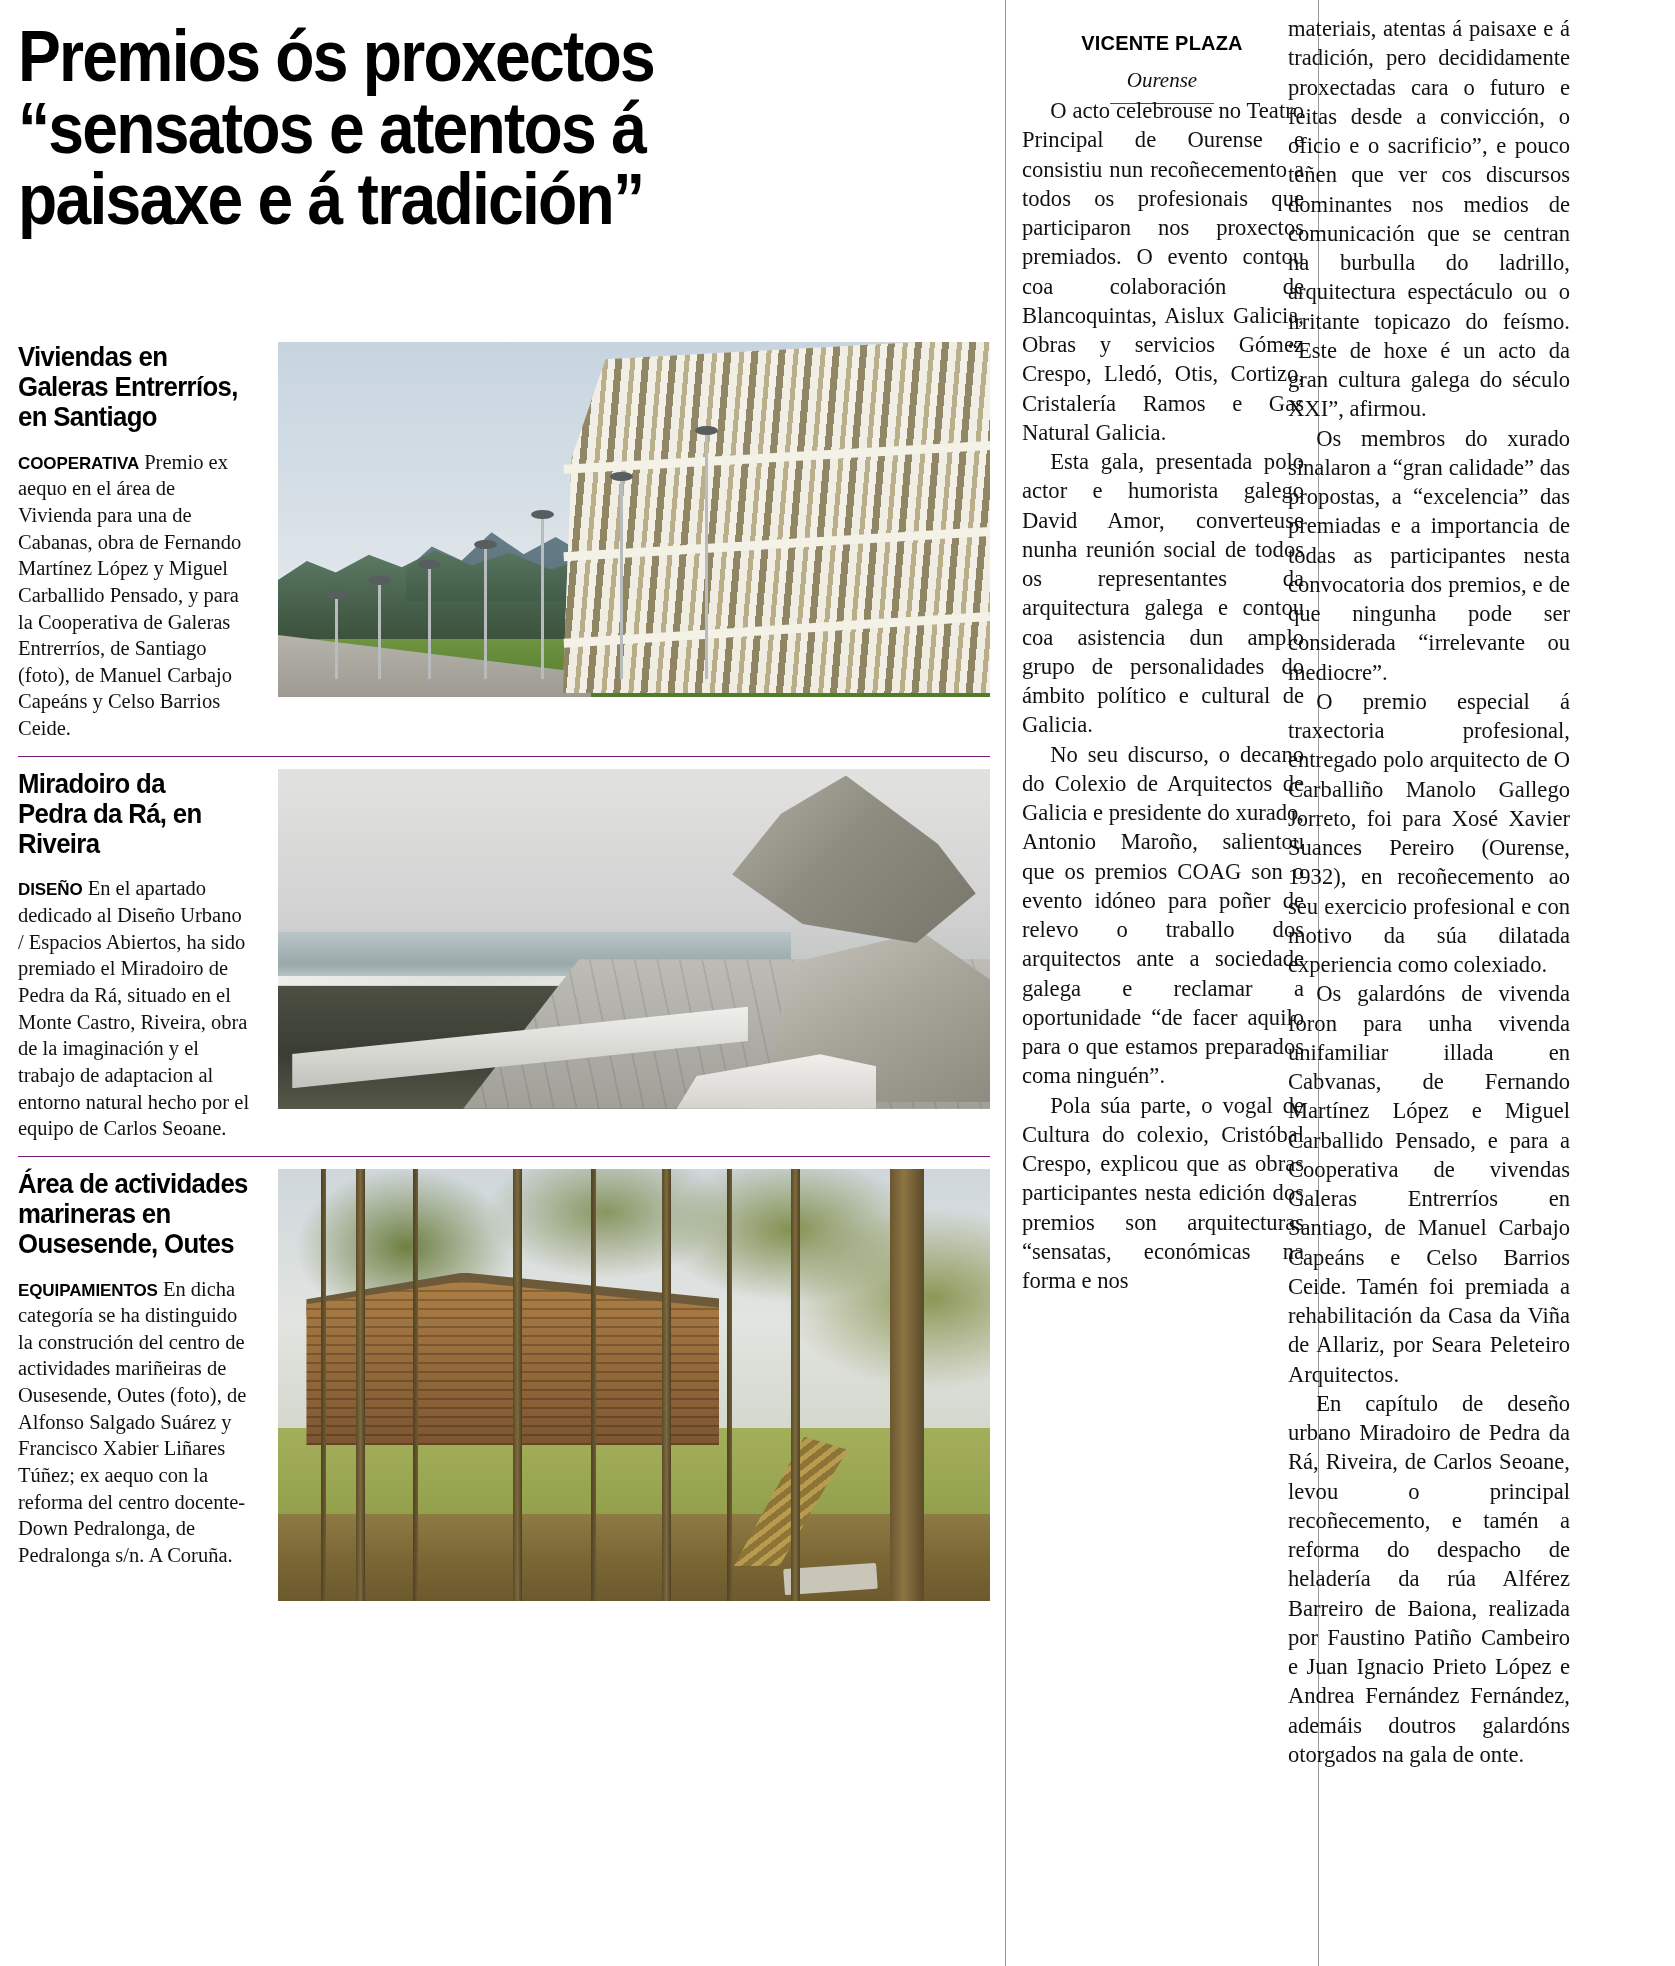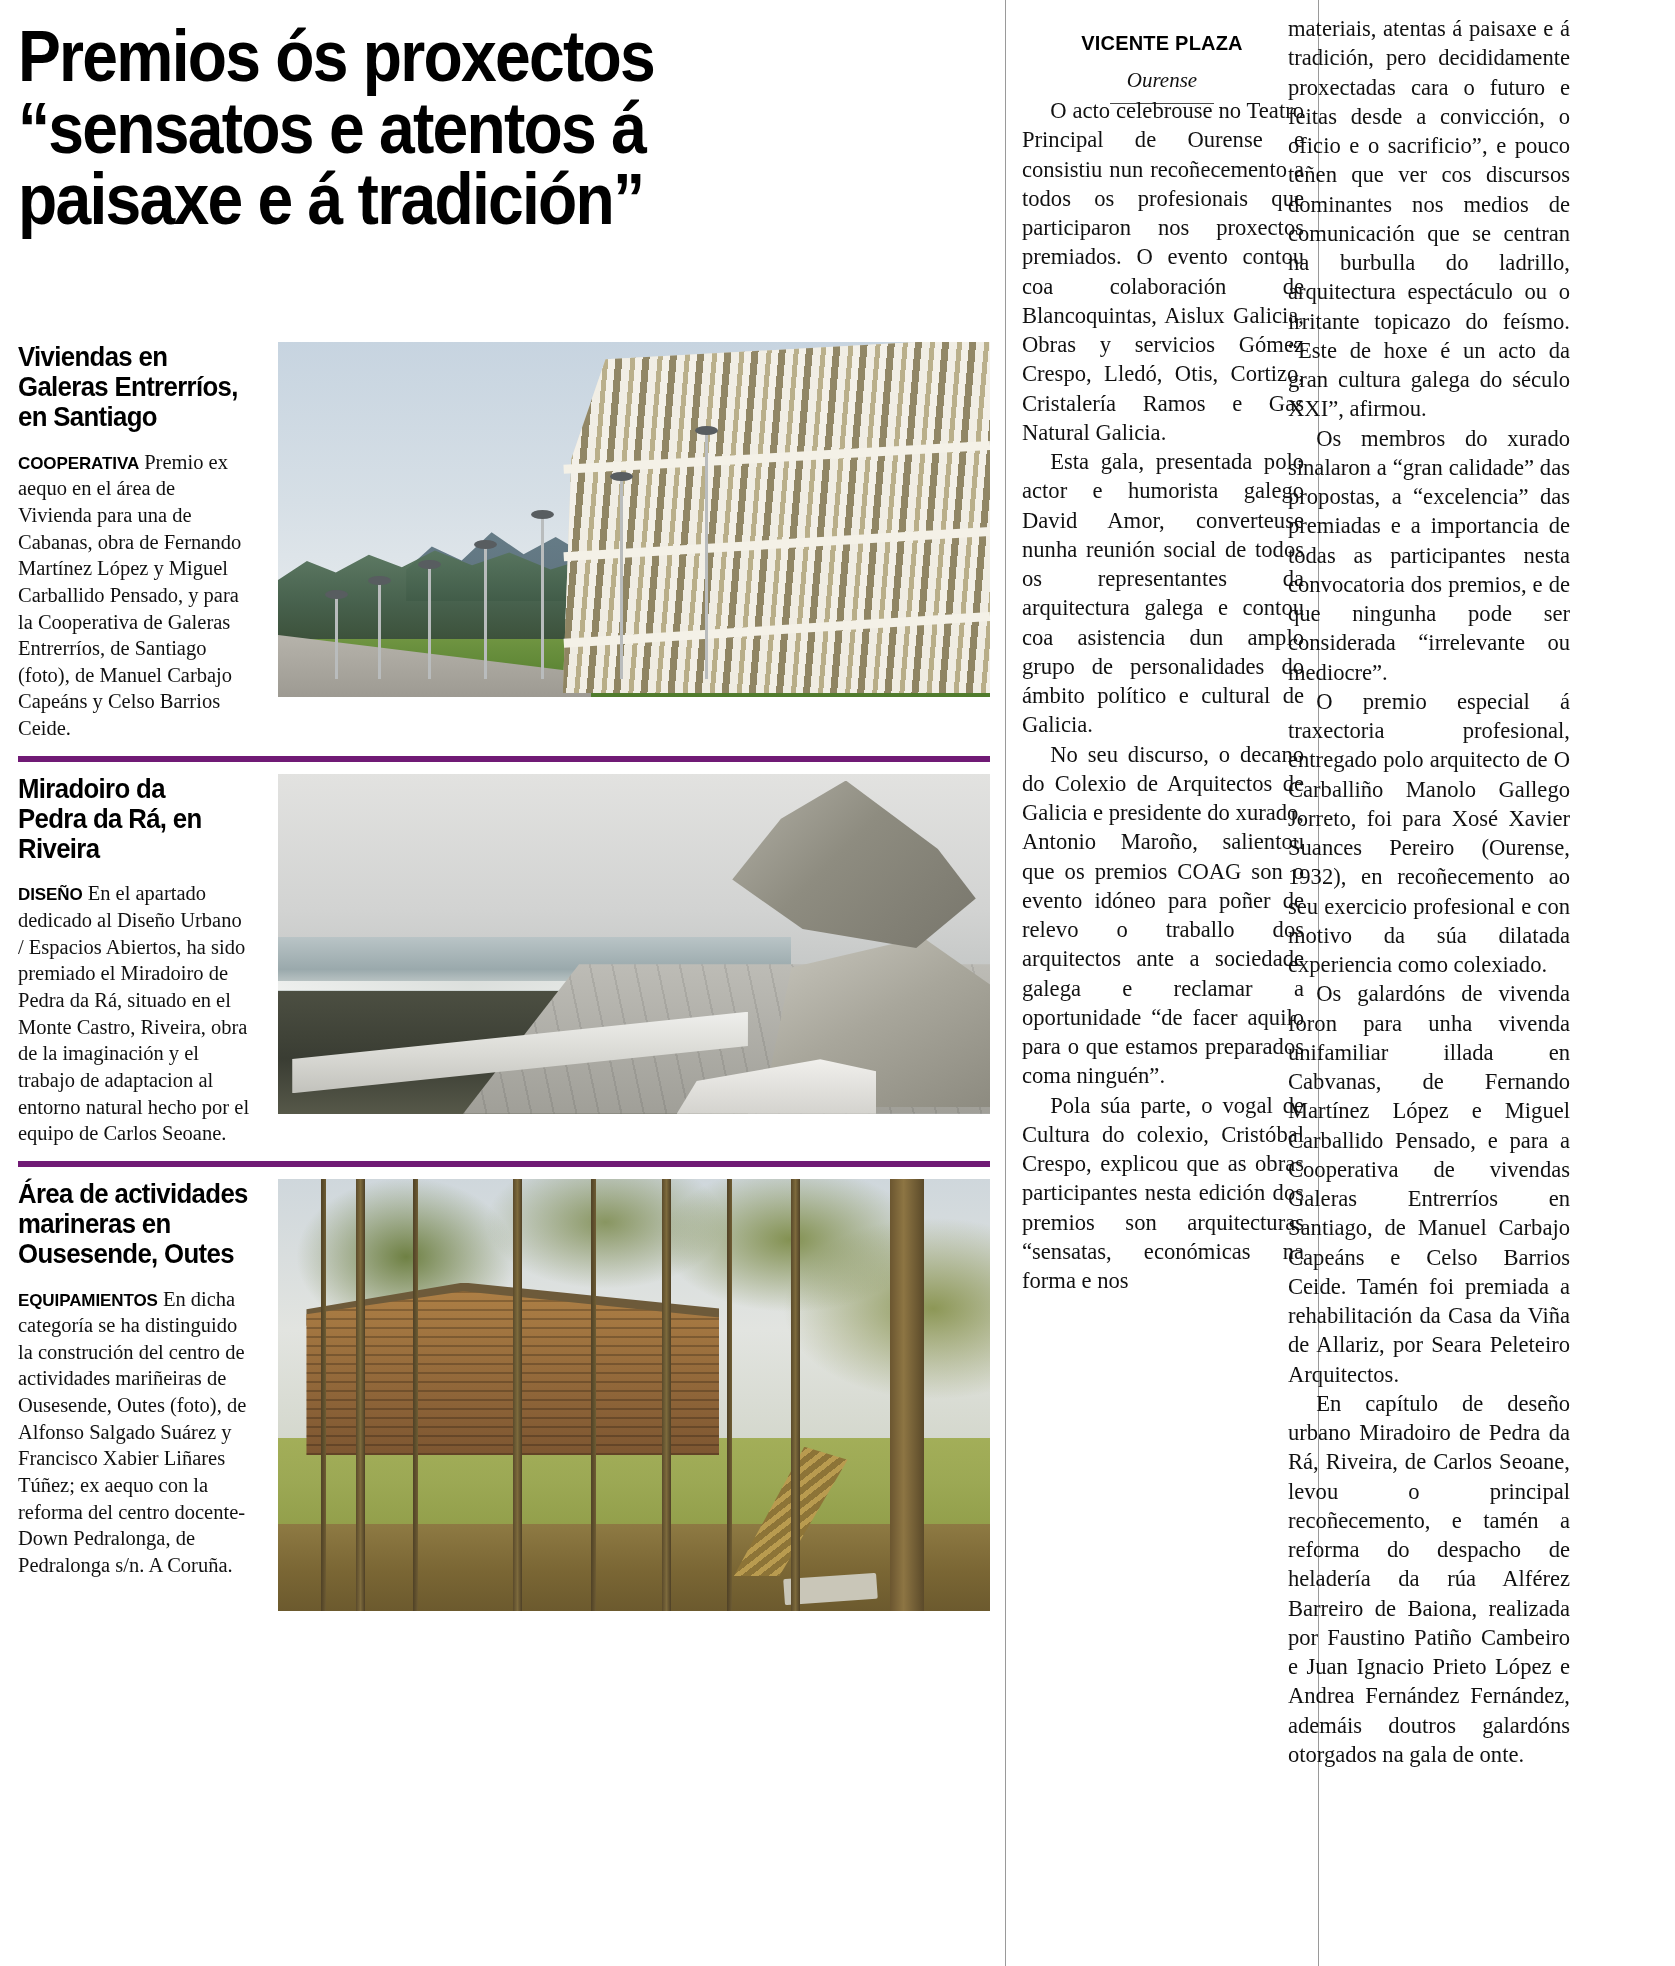--- a/index.html
+++ b/index.html
@@ -64,21 +64,21 @@
     width: 972px;
   }
 
   .feature {
     position: relative;
     display: flex;
     gap: 0px;
     padding-top: 12px;
   }
 
-  .feature + .feature { border-top: 6px solid #701a75; margin-top: 14px; }
+  .feature + .feature { border-top: 1px solid #701a75; margin-top: 14px; }
 
   .feature-text {
     width: 246px;
     flex: 0 0 246px;
     padding-right: 12px;
   }
 
   .feature-media {
     flex: 1 1 auto;
     padding-left: 14px;

